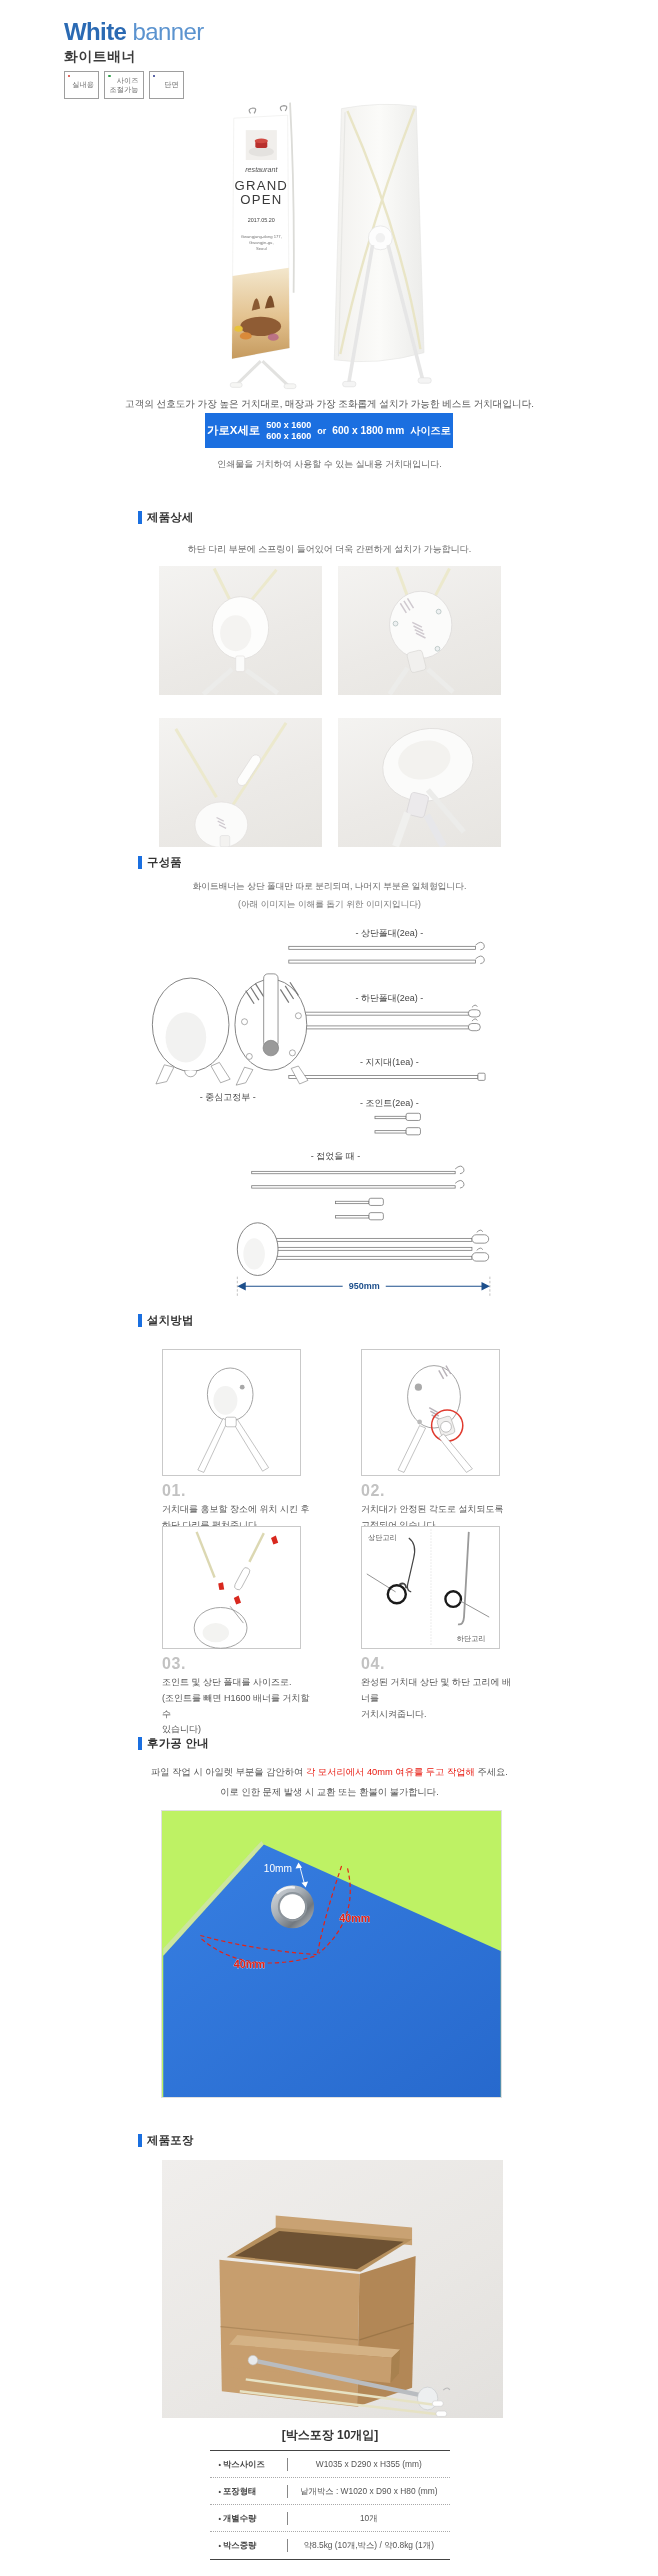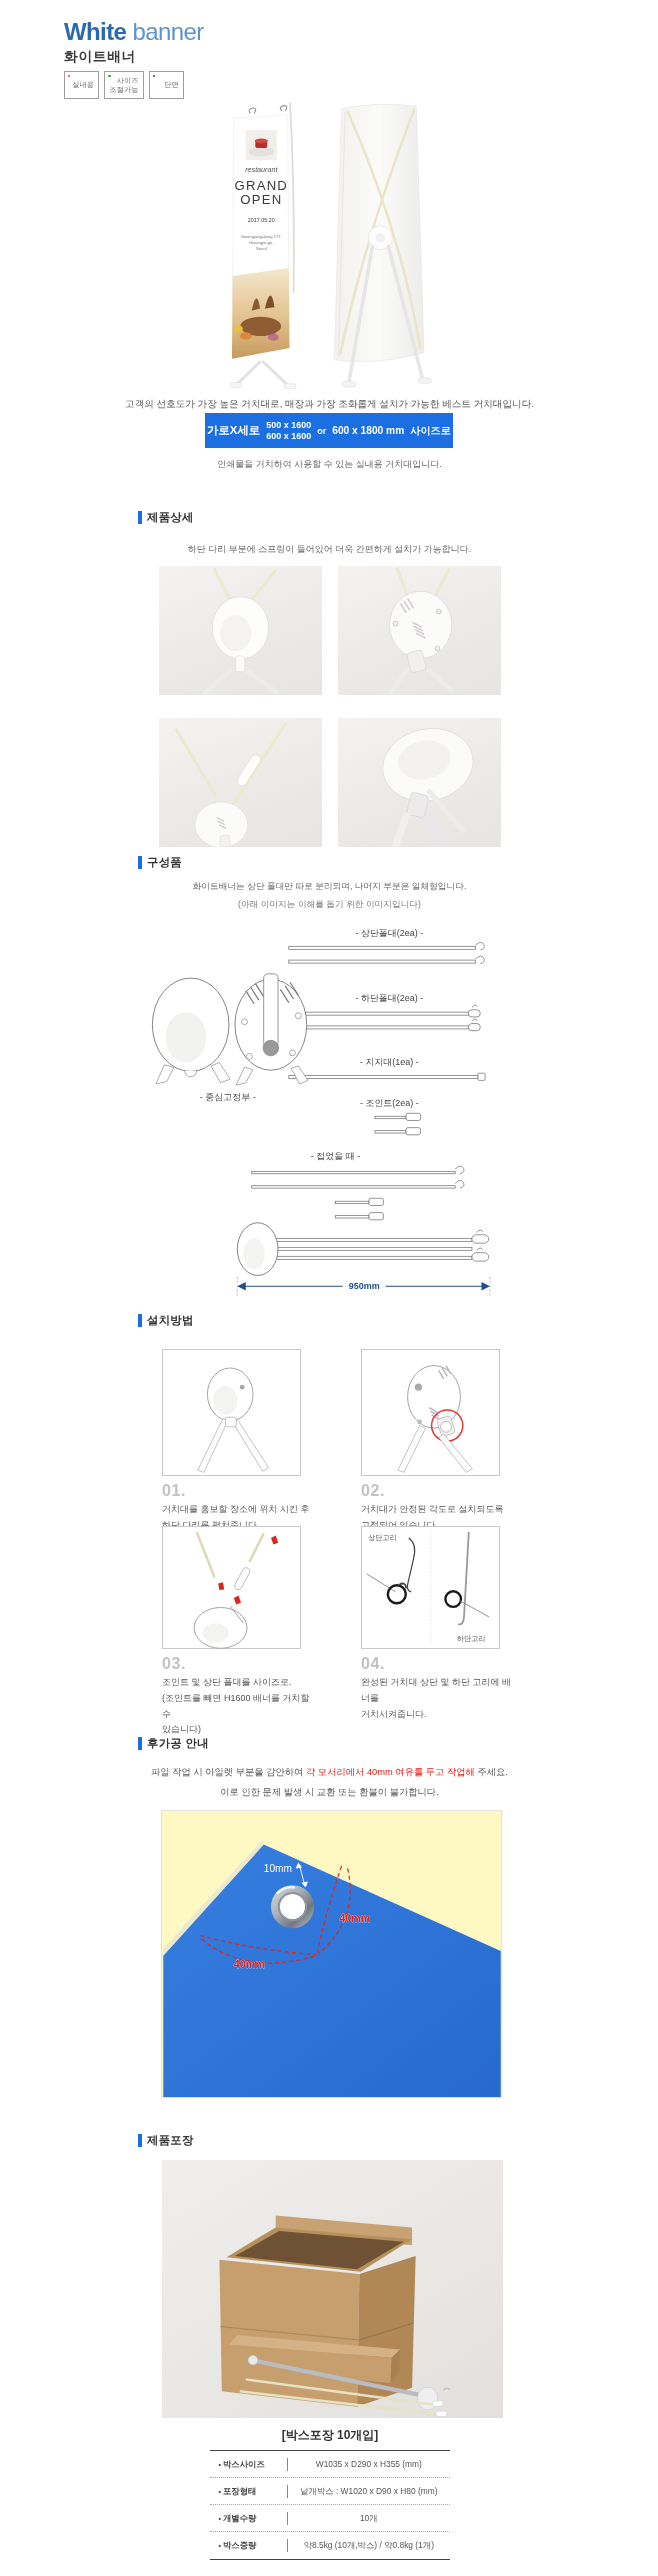--- a/index.html
+++ b/index.html
@@ -48,21 +48,21 @@
 
   
   .step { position:absolute; width:156px; }
   .step-img { width:139px; height:127px; border:0.6px solid #c9c9c9; background:#fff; }
   .step-no { font-size:16px; font-weight:bold; color:#c2c2c2; margin-top:6px; letter-spacing:0.6px; }
   .step-cap { font-size:9px; color:#555; line-height:15.6px; margin-top:2.4px; }
 
   .fin1 { top:1766px; font-size:9.3px; color:#555; }
   .fin1 .red { color:#e8170d; }
   .fin2 { top:1786px; font-size:9.3px; color:#555; }
-  .finbox { position:absolute; left:161px; top:1810px; width:341px; height:288px; background:#fef9c3; border:0.6px solid #e0e0e0; }
+  .finbox { position:absolute; left:161px; top:1810px; width:341px; height:288px; background:#bef264; border:0.6px solid #e0e0e0; }
 
   .packphoto { position:absolute; left:162px; top:2160px; width:341px; height:258px; background:linear-gradient(150deg,#f0eeec 0%,#e9e7e4 60%,#e2e0dd 100%); }
 
   
   .ptable { position:absolute; left:210px; top:2427px; width:240px; }
   .ptable .cap { text-align:center; font-size:12px; font-weight:bold; color:#333; margin-bottom:6px; }
   .tbl { border-top:1.2px solid #444; border-bottom:1.2px solid #444; }
   .trow { display:flex; align-items:center; height:27px; border-bottom:0.6px dotted #aaa; }
   .trow:last-child { border-bottom:none; }
   .tlab { width:77px; padding-left:8.4px; font-size:8.4px; font-weight:bold; color:#444; }

